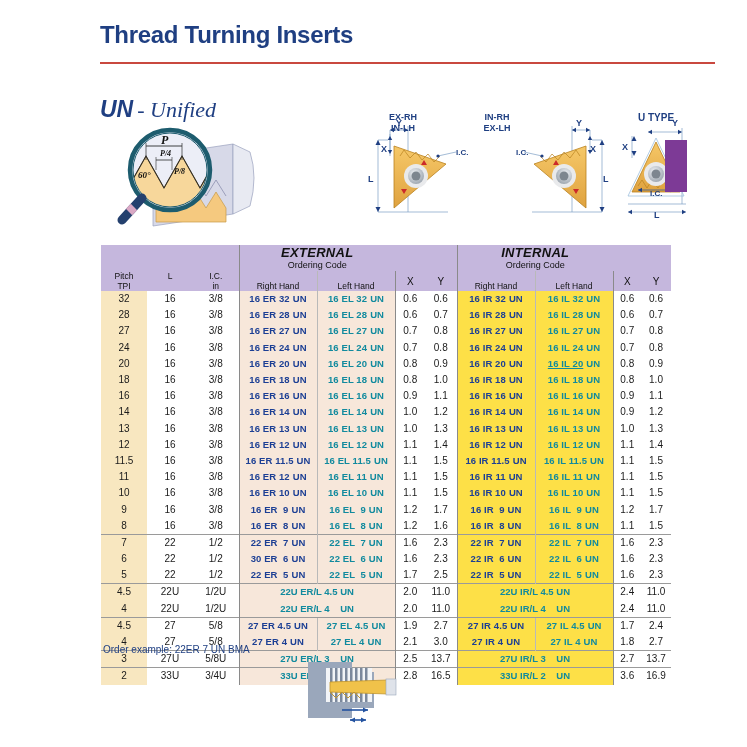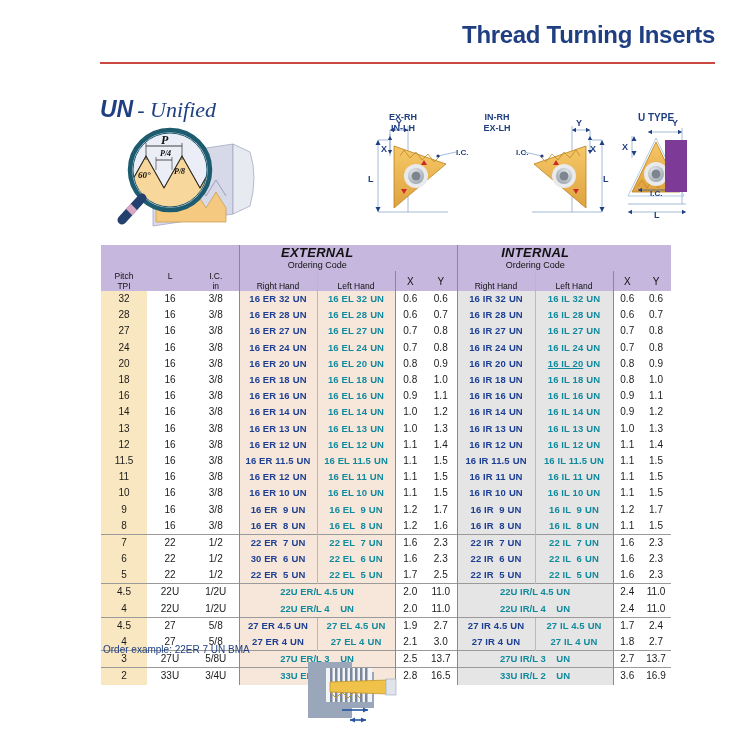--- a/index.html
+++ b/index.html
@@ -5,21 +5,21 @@
   html,body{margin:0;padding:0;}
   body{
     width:747px;height:747px;
     background:#ffffff;
     font-family:"Liberation Sans","DejaVu Sans",sans-serif;
     overflow:hidden;position:relative;
   }
   .page{position:absolute;inset:0;}
 
   
-  .header{position:absolute;left:100px;top:18px;width:615px;height:48px;text-align:right;}
+  .header{position:absolute;left:100px;top:18px;width:615px;height:48px;}
   .title{
     font-size:24px;font-weight:bold;color:#1f3f82;
     letter-spacing:-0.3px;line-height:34px;
     font-family:"Liberation Sans","DejaVu Sans",sans-serif;
   }
   .hrule{position:absolute;left:100px;top:62px;width:615px;height:2px;background:#c9483f;}
 
   .logo{position:absolute;left:450px;top:21px;height:34px;display:flex;align-items:center;}
   .logo-mark{width:36px;height:30px;position:relative;margin-right:3px;}
   .logo-word{
@@ -65,21 +65,21 @@
             letter-spacing:0.3px;}
   .hdr .sub{font-size:9px;text-align:center;line-height:11px;}
   .hdr .sub2{font-size:8.5px;text-align:center;line-height:10px;}
   .hdr .xy{font-size:10px;text-align:center;font-weight:normal;}
 
   .r td{height:16.2px;font-size:10px;text-align:center;vertical-align:middle;
         color:#1a1a1a;line-height:16px;}
   .c-pitch{background:#f8e7c0;font-size:10px;}
   .c-plain{background:#ffffff;}
   .c-ext{background:#f7e7da;}
-  .c-int{background:#e5e5e5;}
+  .c-int{background:#fde047;}
   .code-r{color:#1c3f94;font-weight:bold;font-size:9.5px;letter-spacing:0.1px;}
   .code-l{color:#118a9e;font-weight:bold;font-size:9.5px;letter-spacing:0.1px;}
   .code-rl{color:#118a9e;font-weight:bold;font-size:9.5px;}
   .xyv{font-size:10px;color:#1a1a1a;}
 
   
   .sep-top td{border-top:1px solid #9a9a9a;}
   .vsep-l{border-left:1px solid #8a8a8a;}
   .vsep-thin{border-left:1px solid #b9b9b9;}
 

